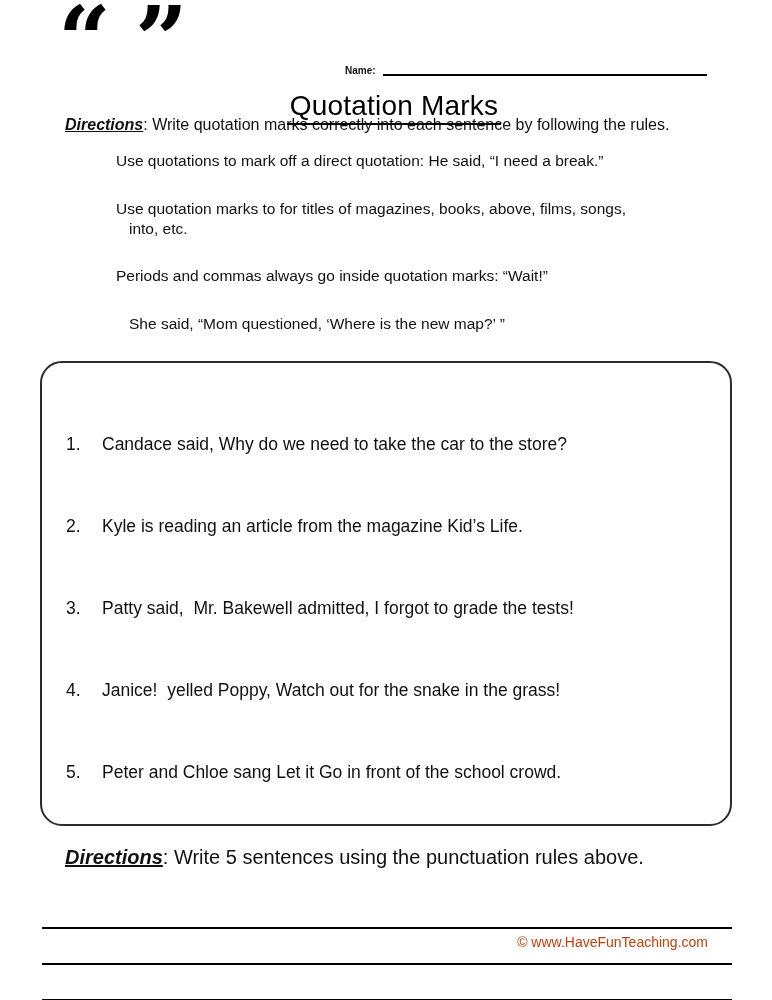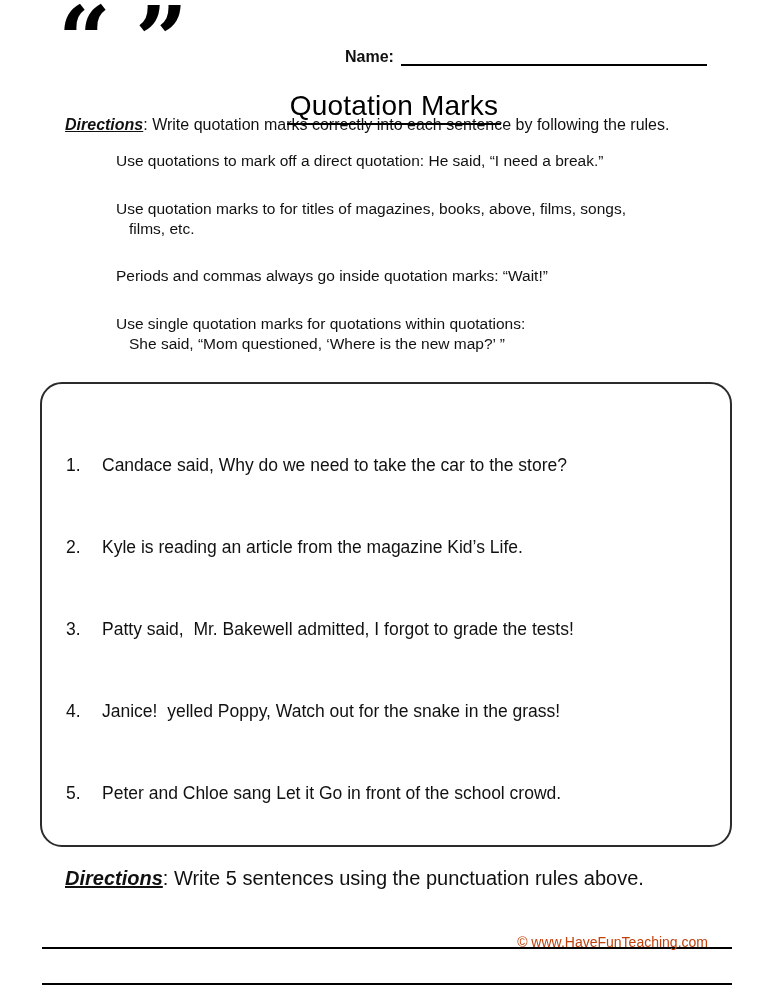--- a/index.html
+++ b/index.html
@@ -27,25 +27,25 @@
     font-family: "DejaVu Serif", serif;
     font-weight: bold;
     font-size: 92px;
     line-height: 1;
     letter-spacing: -4px;
     color: #000;
   }
   .name-row {
     position: absolute;
     left: 345px;
-    top: 48px;
+    top: 59px;
     width: 362px;
     display: flex;
     align-items: flex-end;
-    font-size: 16px;
+    font-size: 10px;
     font-weight: bold;
   }
   .name-blank {
     flex: 1;
     border-bottom: 2px solid #000;
     margin-left: 7px;
     height: 17px;
   }
   .title-row {
     position: absolute;
@@ -144,27 +144,26 @@
   <div class="directions">
     <span class="dir-label">Directions</span><span>: Write quotation marks correctly into each sentence by following the rules.</span>
   </div>
 
   <div class="rules">
     <div class="rule">
       <div>Use quotations to mark off a direct quotation: He said, “I need a break.”</div>
     </div>
     <div class="rule">
       <div>Use quotation marks to for titles of magazines, books, above, films, songs,</div>
-      <div class="rule-cont">films, etc.</div>
+      <div class="rule-cont">into, etc.</div>
     </div>
     <div class="rule">
       <div>Periods and commas always go inside quotation marks: “Wait!”</div>
     </div>
     <div class="rule">
-      <div>Use single quotation marks for quotations within quotations:</div>
       <div class="rule-cont">She said, “Mom questioned, ‘Where is the new map?’ ”</div>
     </div>
   </div>
 
   <div class="exercise-box">
     <div class="sentence">
       <span class="num">1.</span>
       <span class="txt">Candace said, Why do we need to take the car to the store?</span>
     </div>
     <div class="sentence">

